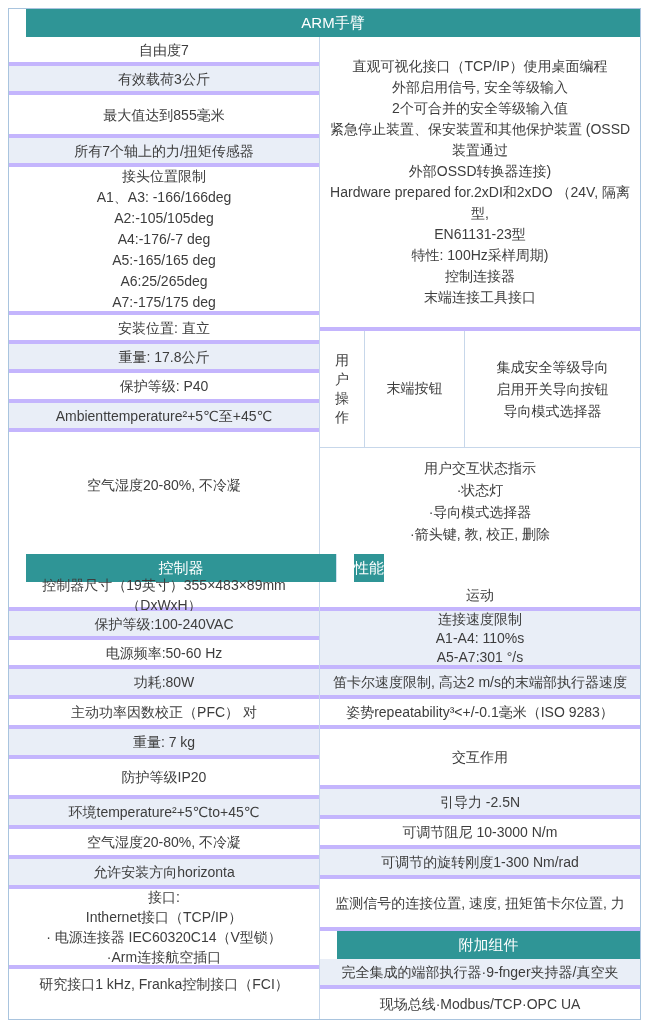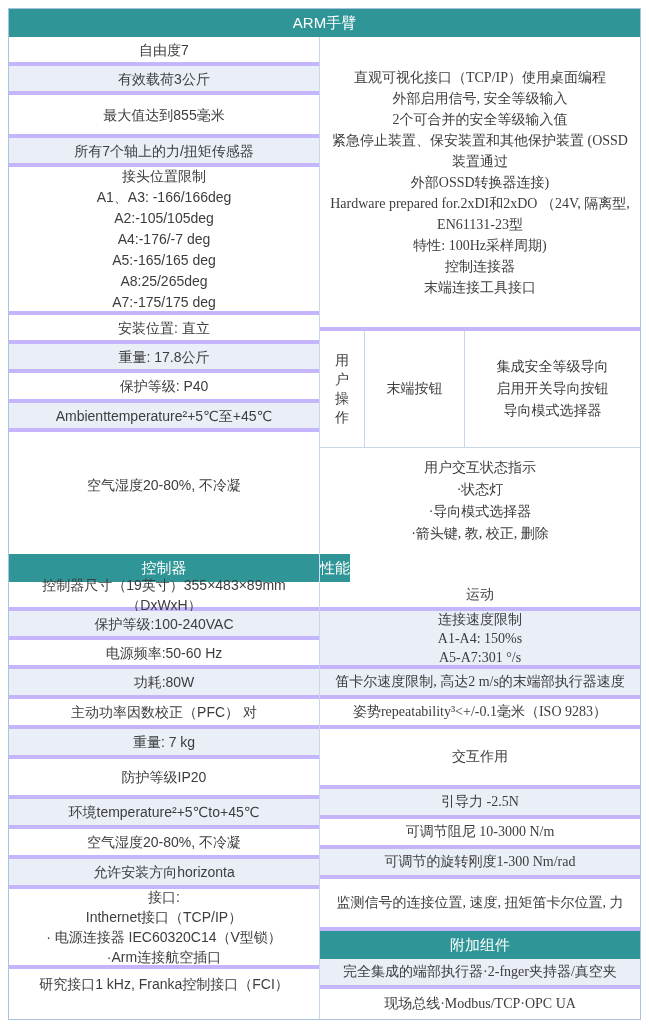--- a/index.html
+++ b/index.html
@@ -17,24 +17,25 @@
     background:#fff;
     font-size:14px;
   }
   .th{
     height:28px;
     background:#2f9596;
     color:#ffffff;
     display:flex;align-items:center;justify-content:center;
     font-size:15px;
     box-sizing:border-box;
+    margin-left:17px;
   }
   .split{display:flex;}
   .col-l{width:311px;border-right:1px solid #c7d7ea;display:flex;flex-direction:column;box-sizing:border-box;}
-  .col-r{flex:1;display:flex;flex-direction:column;box-sizing:border-box;font-family:Liberation Serif, serif;}
+  .col-r{flex:1;display:flex;flex-direction:column;box-sizing:border-box;}
   .cell{
     display:flex;align-items:center;justify-content:center;
     text-align:center;
     white-space:pre-line;
     border-bottom:4px solid #c4b5fd;
     box-sizing:border-box;
     line-height:20px;
     padding:0 6px;
     flex:0 0 auto;
   }
@@ -72,21 +73,21 @@
     <div class="col-l">
       <div class="cell" style="height:29px">自由度7</div>
       <div class="cell alt" style="height:29px">有效载荷3公斤</div>
       <div class="cell" style="height:43px">最大值达到855毫米</div>
       <div class="cell alt" style="height:29px">所有7个轴上的力/扭矩传感器</div>
       <div class="cell jl" style="height:148px">接头位置限制
 A1、A3: -166/166deg
 A2:-105/105deg
 A4:-176/-7  deg
 A5:-165/165 deg
-A8:25/265deg
+A6:25/265deg
 A7:-175/175 deg</div>
       <div class="cell" style="height:29px">安装位置: 直立</div>
       <div class="cell alt" style="height:29px">重量: 17.8公斤</div>
       <div class="cell" style="height:30px">保护等级: P40</div>
       <div class="cell alt" style="height:29px">Ambienttemperature²+5℃至+45℃</div>
       <div class="cell last" style="height:106px">空气湿度20-80%, 不冷凝</div>
     </div>
     <div class="col-r">
       <div class="cell feat" style="height:294px">直观可视化接口（TCP/IP）使用桌面编程
 外部启用信号, 安全等级输入
@@ -134,28 +135,28 @@
       <div class="cell alt" style="height:30px">允许安装方向horizonta</div>
       <div class="cell" style="height:80px">接口:
 Inthernet接口（TCP/IP）
 · 电源连接器 IEC60320C14（V型锁）
 ·Arm连接航空插口</div>
       <div class="cell last" style="height:30px">研究接口1 kHz,  Franka控制接口（FCI）</div>
     </div>
     <div class="col-r">
       <div class="cell" style="height:29px">运动</div>
       <div class="cell alt" style="height:58px;line-height:19px">连接速度限制
-A1-A4: 150%s
+A1-A4: 110%s
 A5-A7:301 °/s</div>
       <div class="cell alt" style="height:30px">笛卡尔速度限制, 高达2 m/s的末端部执行器速度</div>
       <div class="cell" style="height:30px">姿势repeatability³&lt;+/-0.1毫米（ISO 9283）</div>
       <div class="cell" style="height:60px">交互作用</div>
       <div class="cell alt" style="height:30px">引导力 -2.5N</div>
       <div class="cell" style="height:30px">可调节阻尼 10-3000 N/m</div>
       <div class="cell alt" style="height:30px">可调节的旋转刚度1-300 Nm/rad</div>
       <div class="cell" style="height:52px">监测信号的连接位置, 速度, 扭矩笛卡尔位置, 力</div>
       <div class="th" style="height:28px">附加组件</div>
-      <div class="cell alt" style="height:30px">完全集成的端部执行器·2-fnger夹持器/真空夹</div>
+      <div class="cell alt" style="height:30px">完全集成的端部执行器·9-fnger夹持器/真空夹</div>
       <div class="cell last" style="height:30px">现场总线·Modbus/TCP·OPC UA</div>
     </div>
   </div>
 
 </div>
 
 </body></html>

